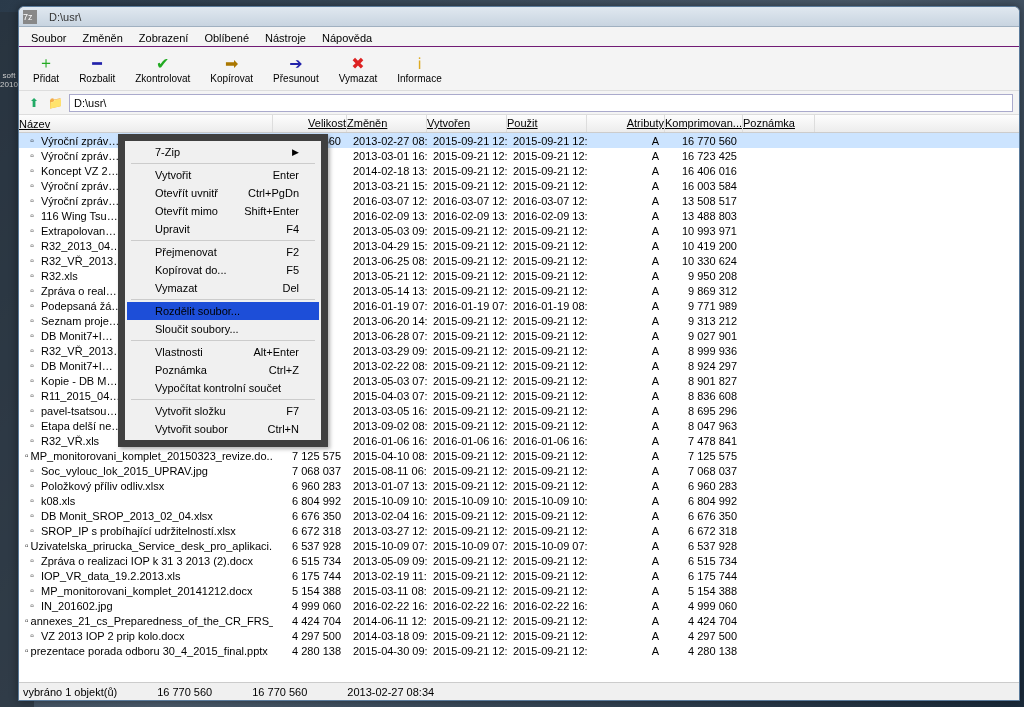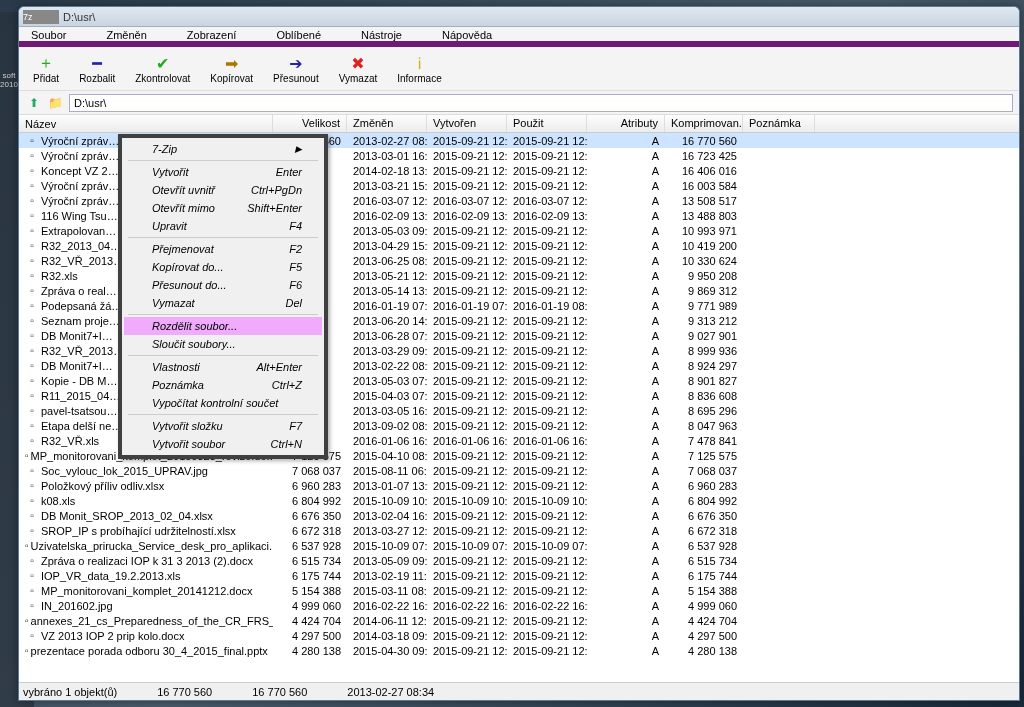--- a/index.html
+++ b/index.html
@@ -1,47 +1,47 @@
 <!DOCTYPE html>
 <html><head>
 <meta charset="utf-8">
 <style>
   * { margin: 0; padding: 0; box-sizing: border-box; font-family: 'Segoe UI', Tahoma, sans-serif; }
   body { background: linear-gradient(135deg, #2a3a4a 0%, #4a5a6a 50%, #1a2a3a 100%); width: 1024px; height: 707px; overflow: hidden; position: relative; }
   .window { position: absolute; top: 6px; left: 18px; right: 4px; bottom: 6px; background: #f0f0f0; border: 1px solid #5a7a9a; border-radius: 6px 6px 0 0; box-shadow: 0 0 8px rgba(0,0,0,0.4); display: flex; flex-direction: column; }
   .titlebar { height: 20px; background: linear-gradient(to bottom, #e0e8f0, #c8d4e0); border-bottom: 1px solid #a0b0c0; display: flex; align-items: center; padding: 0 4px; font-size: 11px; color: #333; border-radius: 6px 6px 0 0; }
-  .titlebar .icon { width: 36px; height: 14px; background: #888; margin-right: 4px; display: inline-block; font-size: 9px; text-align: left; line-height: 14px; color: #fff; }
-  .menubar { height: 20px; background: #f4f4f4; border-bottom: 6px solid #701a75; display: flex; align-items: flex-start; padding: 0 4px; font-size: 11px; gap: 24px; }
+  .titlebar .icon { width: 14px; height: 14px; background: #888; margin-right: 12px; display: inline-block; font-size: 9px; text-align: left; line-height: 14px; color: #fff; }
+  .menubar { height: 20px; background: #f4f4f4; border-bottom: 1px solid #701a75; display: flex; align-items: flex-end; padding: 0 4px; font-size: 11px; }
   .menubar span { padding: 2px 8px; cursor: default; }
   .toolbar { height: 44px; background: #f4f4f4; border-bottom: 1px solid #ddd; display: flex; align-items: center; padding: 2px 6px; gap: 4px; }
   .tbtn { display: flex; flex-direction: column; align-items: center; padding: 2px 8px; font-size: 10px; cursor: default; }
   .tbtn .ticon { width: 20px; height: 20px; display: flex; align-items: center; justify-content: center; font-size: 16px; }
   .pathbar { height: 24px; background: #f4f4f4; border-bottom: 1px solid #ddd; display: flex; align-items: center; padding: 0 6px; gap: 4px; }
   .navicon { width: 18px; height: 18px; display: flex; align-items: center; justify-content: center; font-size: 12px; }
   .pathinput { flex: 1; height: 18px; border: 1px solid #aac; background: #fff; font-size: 11px; padding: 0 4px; }
   .list { flex: 1; background: #fff; overflow: hidden; position: relative; }
   .list-header { display: flex; background: linear-gradient(to bottom, #fdfdfd, #ececec); border-bottom: 1px solid #ccc; height: 18px; font-size: 11px; }
-  .list-header > div { padding: 2px 6px; border-right: 1px solid #ddd; overflow: hidden; white-space: nowrap; }
+  .list-header > div { padding: 2px 0; border-right: 1px solid #ddd; overflow: hidden; white-space: nowrap; text-decoration: underline; }
   .list-body { height: calc(100% - 18px); overflow-y: scroll; }
   .row { display: flex; height: 15px; font-size: 11px; align-items: center; }
   .row.selected { background: #cce4ff; }
   .row > div { padding: 0 6px; overflow: hidden; white-space: nowrap; }
   .fileicon { width: 14px; height: 12px; display: inline-block; margin-right: 2px; font-size: 10px; text-align: center; }
   .col-name { width: 254px; display: flex; align-items: center; }
   .col-size { width: 74px; text-align: right; }
   .col-mod { width: 80px; }
   .col-crt { width: 80px; }
   .col-acc { width: 80px; }
   .col-attr { width: 78px; text-align: right; }
   .col-comp { width: 78px; text-align: right; }
   .col-note { width: 72px; }
   .statusbar { height: 18px; background: #f0f0f0; border-top: 1px solid #ccc; display: flex; align-items: center; font-size: 11px; padding: 0 4px; gap: 40px; }
-  .context-menu { position: absolute; top: 134px; left: 118px; width: 210px; background: #f0f0f0; border: 4px solid #404040; box-shadow: 2px 2px 4px rgba(0,0,0,0.3); font-size: 11px; z-index: 100; padding: 2px; font-style: italic; }
+  .context-menu { position: absolute; top: 134px; left: 118px; width: 210px; background: #f0f0f0; border: 7px solid #404040; box-shadow: 2px 2px 4px rgba(0,0,0,0.3); font-size: 11px; z-index: 100; padding: 2px; }
   .ctx-item { display: flex; justify-content: space-between; align-items: center; padding: 3px 20px 3px 28px; cursor: default; }
-  .ctx-item:hover, .ctx-item.hover { background: #f0abfc; padding-left: 28px; }
+  .ctx-item:hover, .ctx-item.hover { background: #1d4ed8; padding-left: 28px; }
   .ctx-sep { height: 1px; background: #ccc; margin: 2px 4px; }
   .ctx-arrow { font-size: 9px; }
   .sidebarleft { position: absolute; left: 0; top: 12px; width: 34px; height: 100%; background: rgba(40,50,60,0.7); }
   .sidelabel { position: absolute; left: 0; top: 60px; width: 18px; font-size: 8px; color: #ccc; text-align: center; line-height: 1.1; }
   ::-webkit-scrollbar { width: 16px; }
   ::-webkit-scrollbar-track { background: #f0f0f0; border-left: 1px solid #ddd; }
   ::-webkit-scrollbar-thumb { background: #c0c8d0; border: 1px solid #a0b0c0; border-radius: 2px; }
 </style>
 </head>
 <body>
@@ -607,24 +607,20 @@
     <div class="ctx-sep"></div>
     <div class="ctx-item">
       <span>Přejmenovat</span>
       <span>F2</span>
     </div>
     <div class="ctx-item">
       <span>Kopírovat do...</span>
       <span>F5</span>
     </div>
     <div class="ctx-item">
-      <span>Přesunout do...</span>
-      <span>F6</span>
-    </div>
-    <div class="ctx-item">
       <span>Vymazat</span>
       <span>Del</span>
     </div>
     <div class="ctx-sep"></div>
     <div class="ctx-item hover">
       <span>Rozdělit soubor...</span>
       <span></span>
     </div>
     <div class="ctx-item">
       <span>Sloučit soubory...</span>

